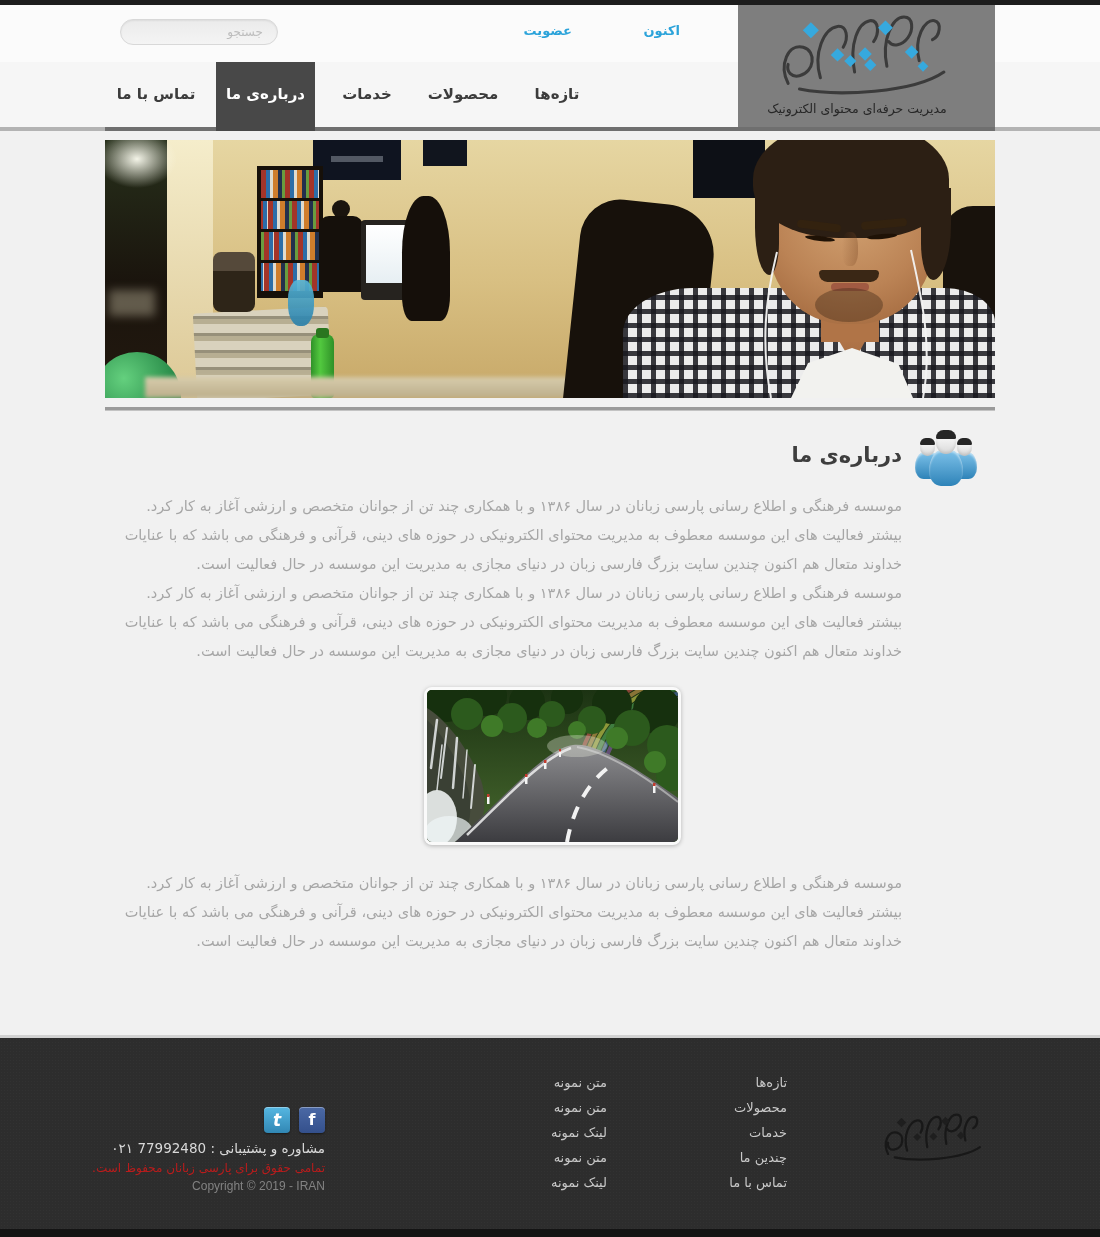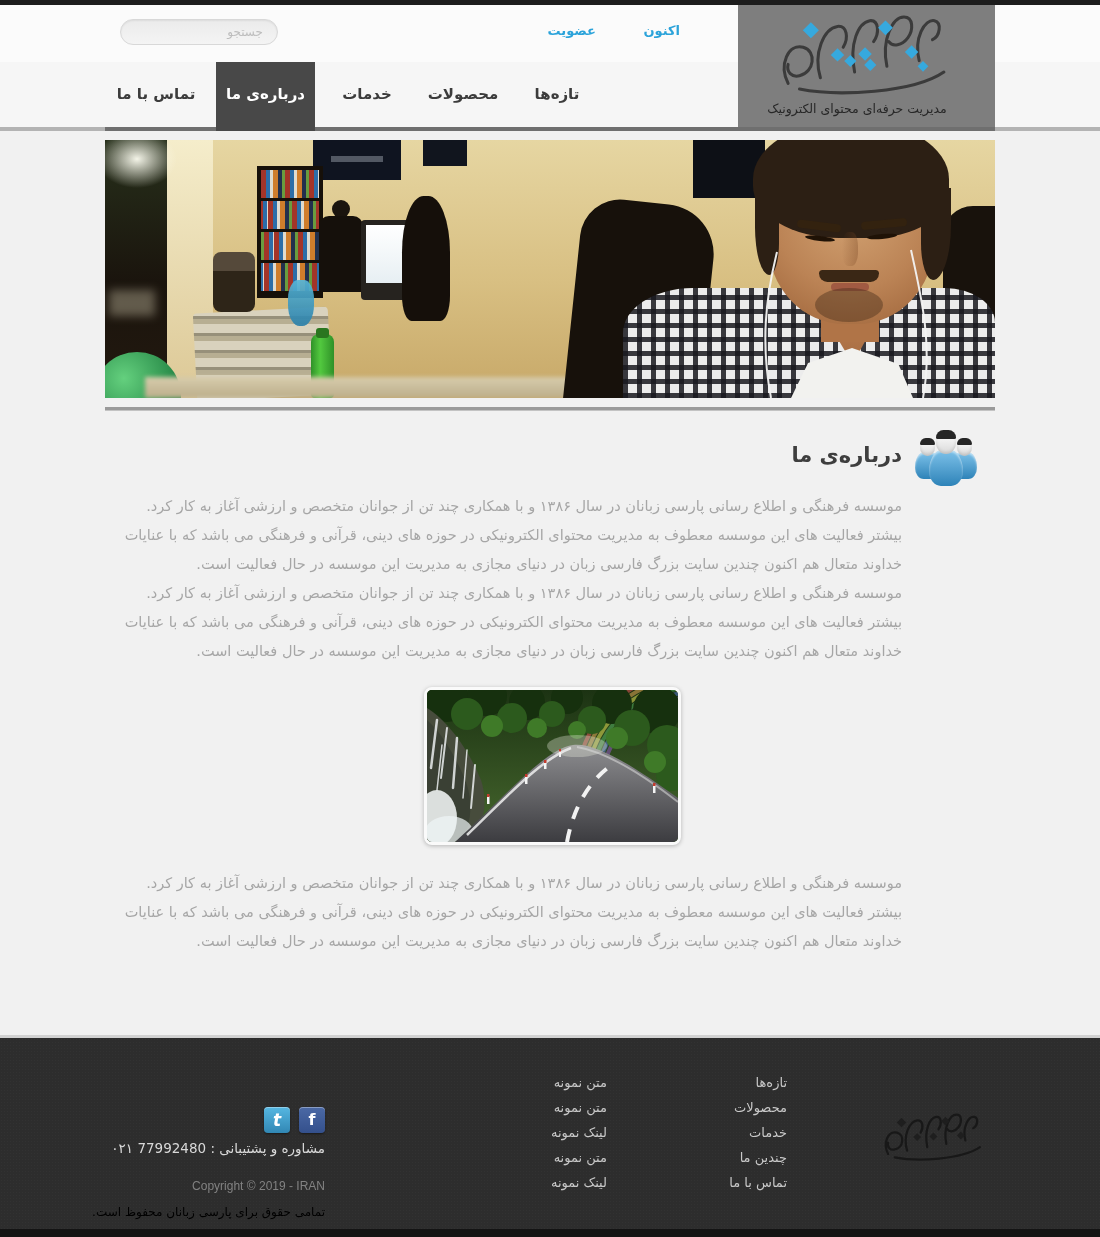--- a/index.html
+++ b/index.html
@@ -16,21 +16,21 @@
   .content-band { position:absolute; top:131px; left:0; width:1100px; height:904px; background:#f1f1f1; z-index:0; }
   .prefooter-line { position:absolute; top:1035px; left:0; width:1100px; height:3px; background:#d2d2d2; }
 
   
   .search-input { position:absolute; top:19px; left:120px; width:158px; height:26px; border-radius:13px;
     border:1px solid #d8d8d8; background:linear-gradient(180deg,#ebebeb,#f4f4f4); outline:none;
     direction:rtl; text-align:right; padding:0 14px; font-size:12px; color:#8f8f8f;
     box-shadow:inset 0 1px 2px rgba(0,0,0,.07); font-family:"DejaVu Sans",sans-serif; z-index:3; }
   .search-input::placeholder { color:#bdbdbd; }
   .top-link { position:absolute; top:23px; font-size:13px; font-weight:bold; color:#2ba3da; cursor:pointer; z-index:3; }
-  .signup { right:504px;text-align:center; }
+  .signup { right:528px;text-align:center; }
   .login  { right:420px; }
 
   
   .nav-item { position:absolute; top:62px; height:65px; line-height:65px; text-align:center;
     font-size:15px; font-weight:bold; color:#3c3c3c; cursor:pointer; z-index:3; }
   .nav-news     { left:517px; width:80px; }
   .nav-products { left:423px; width:80px; }
   .nav-services { left:327px; width:80px; }
   .nav-about    { left:216px; width:99px; height:69px; line-height:65px; background:#484848; color:#fff; z-index:4; }
   .nav-contact  { left:111px; width:90px; }
@@ -138,21 +138,21 @@
   .f-col { position:absolute; text-align:right; }
   .f-col a { display:block; height:25px; line-height:25px; font-size:13px; color:#c8c8c8; text-decoration:none; cursor:pointer; }
   .f-col1 { right:313px; top:1070px; }
   .f-col2 { right:493px; top:1070px; }
   .social { position:absolute; top:1107px; width:26px; height:26px; border-radius:4px; color:#fff; text-align:center;
     line-height:26px; font-weight:bold; cursor:pointer;
     box-shadow:0 1px 2px rgba(0,0,0,.45), inset 0 1px 0 rgba(255,255,255,.35); }
   .tw { left:264px; background:linear-gradient(180deg,#56b7e2,#3187b4); font-size:17px; font-style:italic; }
   .fb { left:299px; background:linear-gradient(180deg,#4b69a5,#34508c); font-size:16px; }
   .f-contact   { position:absolute; right:775px; top:1140px; font-size:13.5px; color:#d9d9d9; white-space:nowrap; }
-  .f-rights    { position:absolute; right:775px; top:1161px; font-size:12px; color:#000000; white-space:nowrap;margin-top:44px; }
+  .f-rights    { position:absolute; right:775px; top:1161px; font-size:12px; color:#b91c1c; white-space:nowrap; }
   .f-copyright { position:absolute; right:775px; top:1179px; font-size:12px; color:#828282; white-space:nowrap;
     font-family:"Liberation Sans",sans-serif; direction:ltr; }
   .footer-logo { position:absolute; left:878px; top:1098px; opacity:.9; }
 </style>
 </head>
 <body>
 
 <div class="page">
 
   <div class="topbar-strip"></div>

